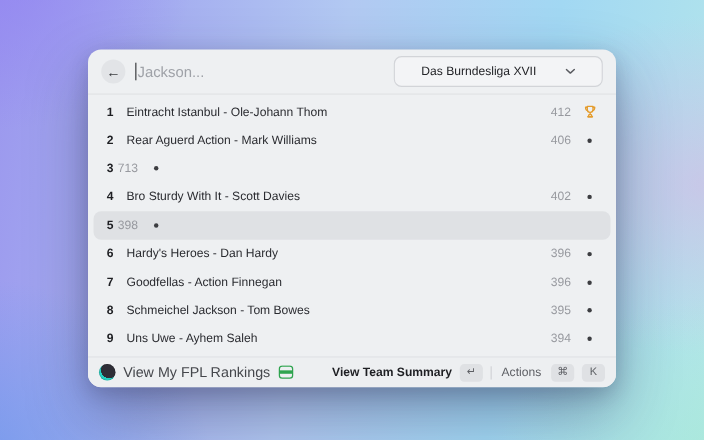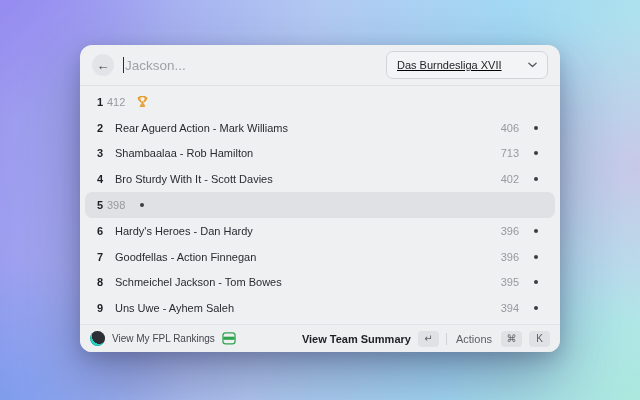--- a/index.html
+++ b/index.html
@@ -25,21 +25,21 @@
     width:22px;height:22px;border:none;border-radius:50%;background:#e2e4e7;
     display:flex;align-items:center;justify-content:center;cursor:pointer;padding:0;flex:0 0 22px;
   }
   .back-btn span{font-size:13px;line-height:1;color:#3a3b3f;font-weight:600;}
   .search{flex:1;display:flex;align-items:center;min-width:0;}
   .caret{width:1px;height:16px;background:#2a2b2f;margin-right:1px;}
   .placeholder{font-size:13.5px;color:#9fa2a8;}
   .dropdown{
     flex:0 0 auto;height:26px;display:flex;align-items:center;gap:22px;
     background:#f3f4f6;border:1px solid #d2d4d8;border-radius:7px;
-    padding:0 10px;cursor:pointer;width:140px;justify-content:space-between;text-decoration:underline;
+    padding:0 24px;cursor:pointer;width:140px;justify-content:space-between;
   }
   .dropdown .val{font-size:11px;color:#232428;}
   .hdivider{height:1px;background:#dfe1e3;flex:0 0 1px;}
   
   .list{flex:1;display:flex;flex-direction:column;padding:3px 0;}
   .row{
     flex:1;display:flex;align-items:center;padding:0 12px;margin:0 5px;border-radius:7px;cursor:pointer;
   }
   .row.selected{background:#dfe1e4;}
   .rank{width:10px;flex:0 0 10px;font-size:11px;font-weight:700;color:#1e1f23;}
@@ -50,21 +50,21 @@
   
   .footer{
     flex:0 0 27px;height:27px;border-top:1px solid #e0e2e5;background:#edeff1;
     display:flex;align-items:center;padding:0 10px;gap:7px;
   }
   .fpl-icon{
     width:15px;height:15px;border-radius:50%;flex:0 0 15px;
     background:radial-gradient(circle at 62% 36%, #2e2e37 0 55%, #23d3c4 56%);
     box-shadow:inset 0 0 0 .5px rgba(0,0,0,.25);
   }
-  .src-label{font-size:10px;color:#45474c;}
+  .src-label{font-size:13px;color:#45474c;}
   .spacer{flex:1;}
   .primary-label{font-size:11px;font-weight:700;color:#1e1f23;cursor:pointer;}
   .key{
     min-width:13px;height:16px;padding:0 4px;border-radius:4px;background:#dfe1e4;
     display:flex;align-items:center;justify-content:center;
     font-size:10px;color:#5d5f64;cursor:pointer;
   }
   .vdiv{width:1px;height:12px;background:#cfd1d5;}
   .actions-label{font-size:11px;color:#5d5f64;cursor:pointer;margin:0 2px;}
   .gicon{display:flex;align-items:center;}
@@ -88,20 +88,21 @@
           <path d="M1 1l4 3.6L9 1"></path>
         </svg>
     </div>
   </div>
 
   <div class="hdivider"></div>
 
   <div class="list" id="list">
       <div class="row">
     <span class="rank">1</span>
+    <span class="entry">Eintracht Istanbul - Ole-Johann Thom</span>
     <span class="pts">412</span>
     <span class="marker">
           <svg width="13" height="13" viewBox="0 0 14 14" fill="none" stroke="#E49C2D" stroke-width="1.3" stroke-linecap="round" stroke-linejoin="round">
             <path d="M4.2 1.8h5.6v3.1a2.8 2.8 0 0 1-5.6 0z"></path>
             <path d="M4.2 2.7H2.5c0 2 .8 3.1 1.9 3.3"></path>
             <path d="M9.8 2.7h1.7c0 2-.8 3.1-1.9 3.3"></path>
             <path d="M7 7.9v1.8"></path>
             <path d="M4.7 12h4.6"></path>
             <path d="M5.8 9.9h2.4l.6 2.1H5.2z"></path>
           </svg>
@@ -110,21 +111,20 @@
       <div class="row">
     <span class="rank">2</span>
     <span class="entry">Rear Aguerd Action - Mark Williams</span>
     <span class="pts">406</span>
     <span class="marker">
           <span class="dot"></span>
         </span>
   </div>
       <div class="row">
     <span class="rank">3</span>
-    <span class="entry">Shambaalaa - Rob Hamilton</span>
     <span class="pts">713</span>
     <span class="marker">
           <span class="dot"></span>
         </span>
   </div>
       <div class="row">
     <span class="rank">4</span>
     <span class="entry">Bro Sturdy With It - Scott Davies</span>
     <span class="pts">402</span>
     <span class="marker">

